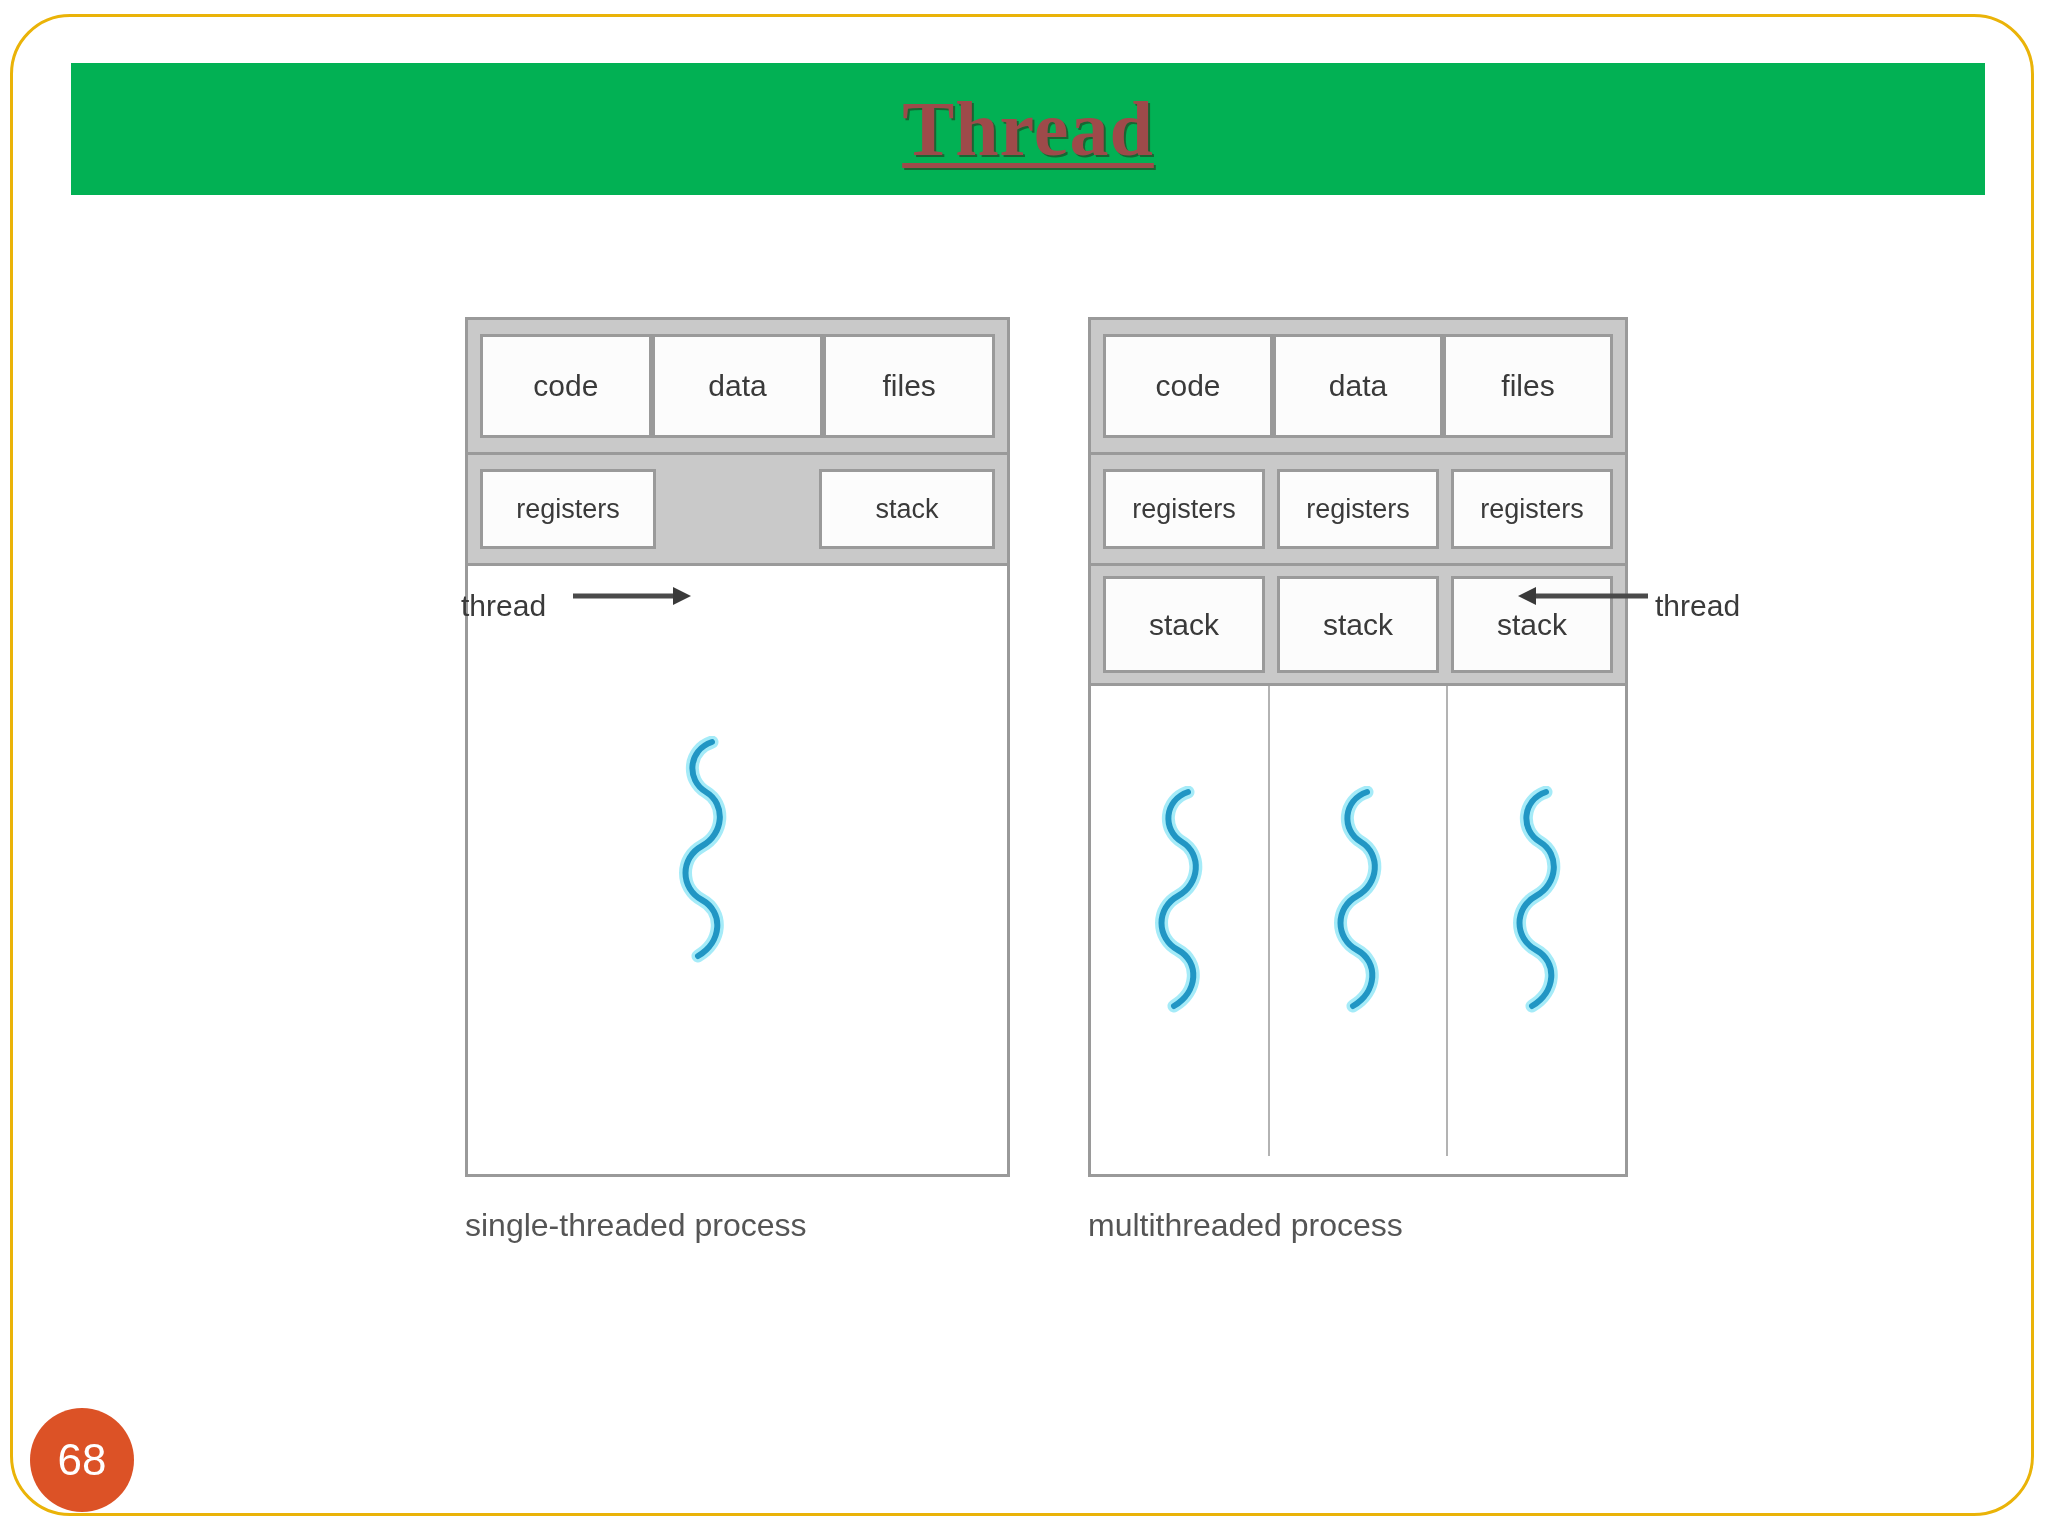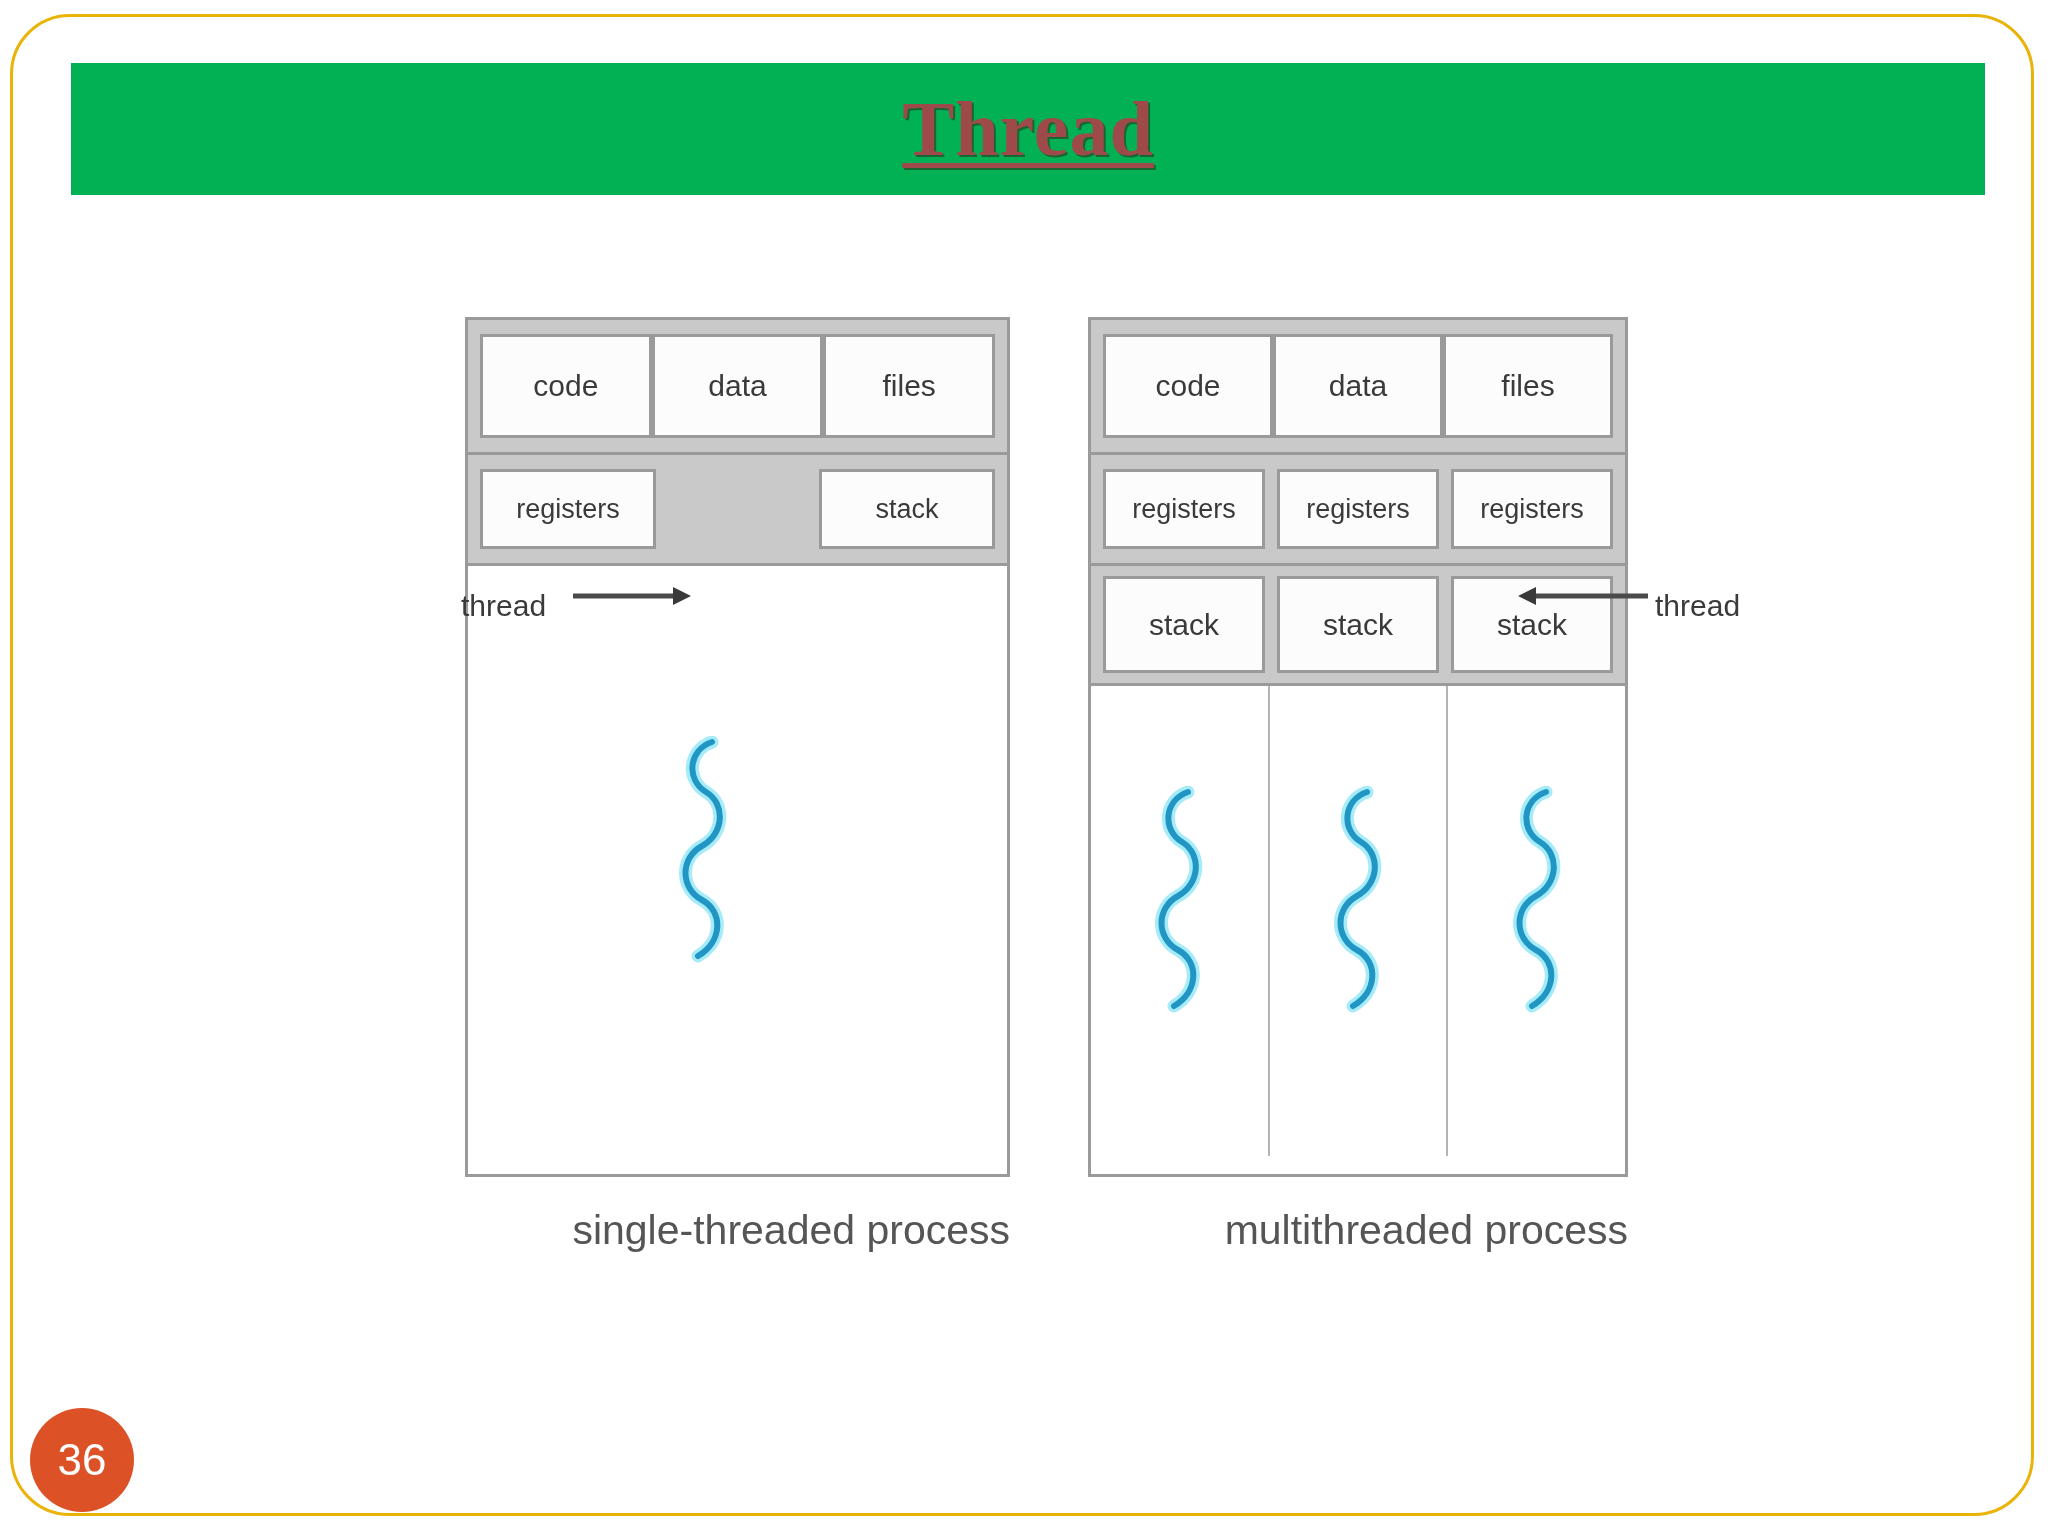--- a/index.html
+++ b/index.html
@@ -145,24 +145,24 @@
     position: absolute;
     height: 22px;
   }
   .arrow-left-fig  { left: 130px;  top: 268px; width: 118px; }
   .arrow-right-fig { left: 1075px; top: 268px; width: 130px; }
 
   
   .caption {
     position: absolute;
     top: 890px;
-    font-size: 41px;
+    font-size: 32px;
     color: #555555;
     font-family: "Liberation Sans", sans-serif;
-    text-align: right;
+    text-align: left;
   }
   .caption-left  { left: 22px;  width: 545px; }
   .caption-right { left: 645px; width: 540px; }
 
   
   .page-badge {
     position: absolute;
     left: 30px;
     top: 1408px;
     width: 104px;
@@ -274,13 +274,13 @@
       </svg>
     </div>
     <span class="thread-label label-right">thread</span>
 
     <div class="caption caption-left">single-threaded process</div>
     <div class="caption caption-right">multithreaded process</div>
   </div>
 
 </div>
 
-<div class="page-badge">36</div>
+<div class="page-badge">68</div>
 
 </body></html>

